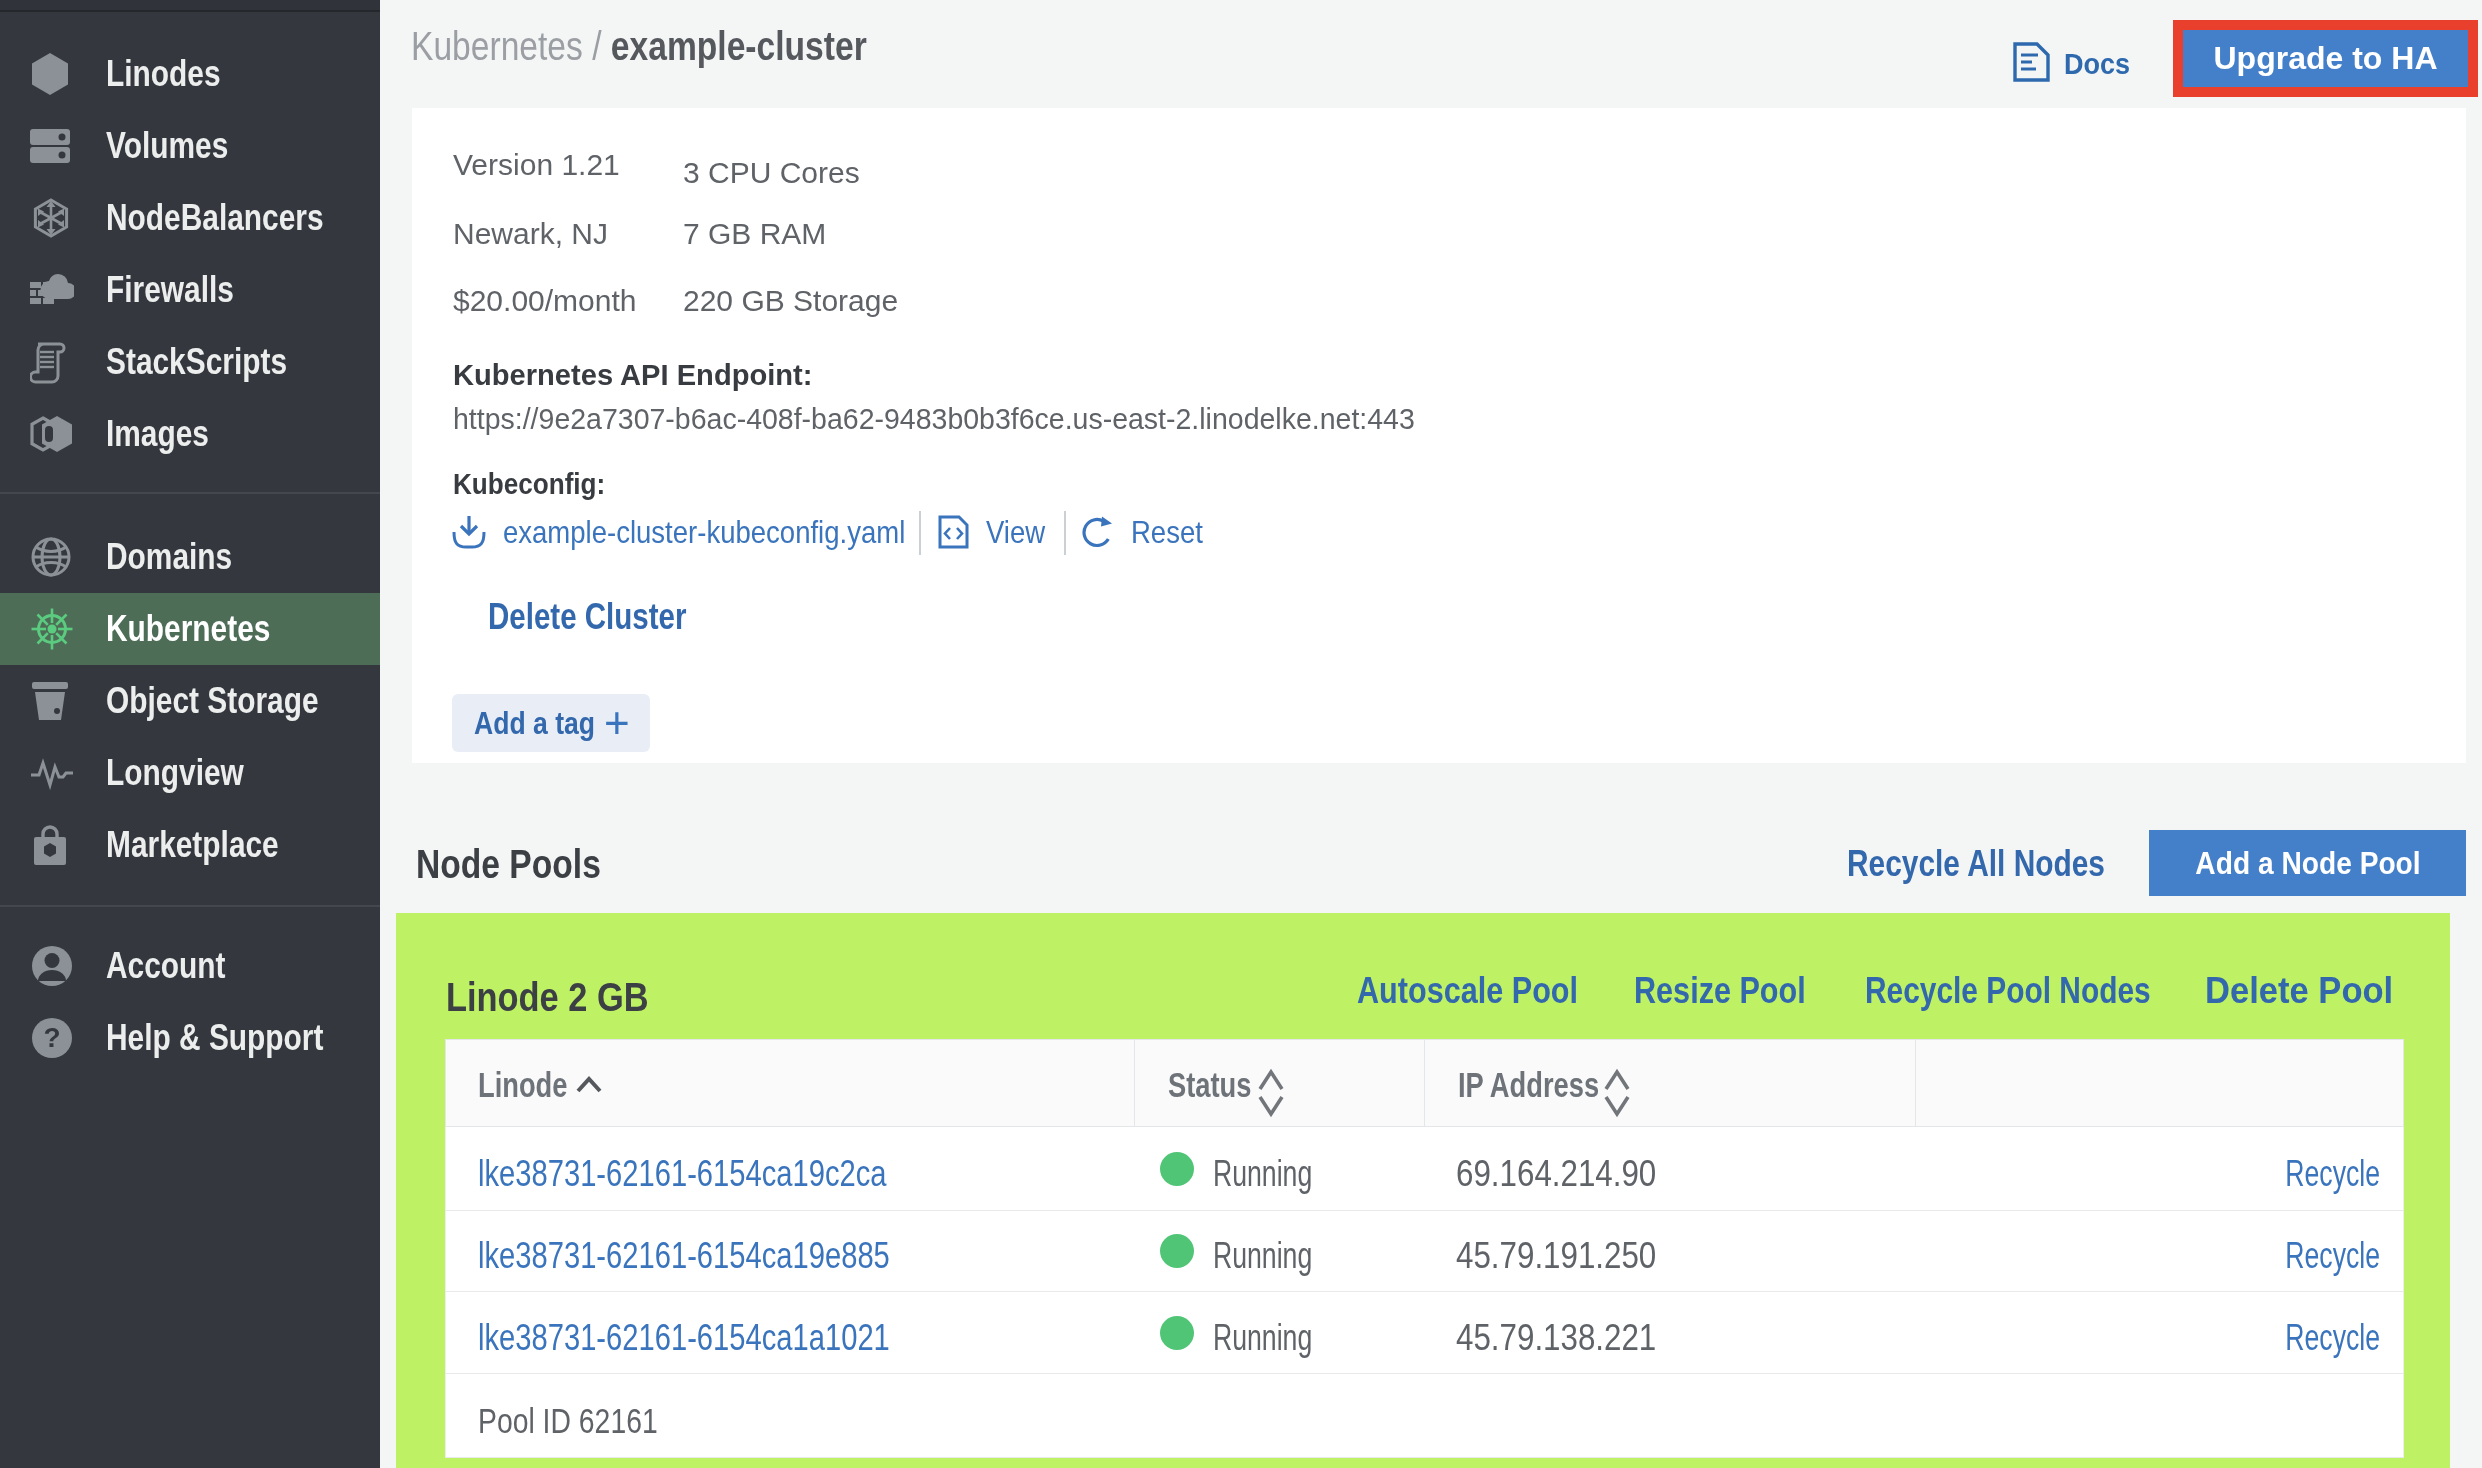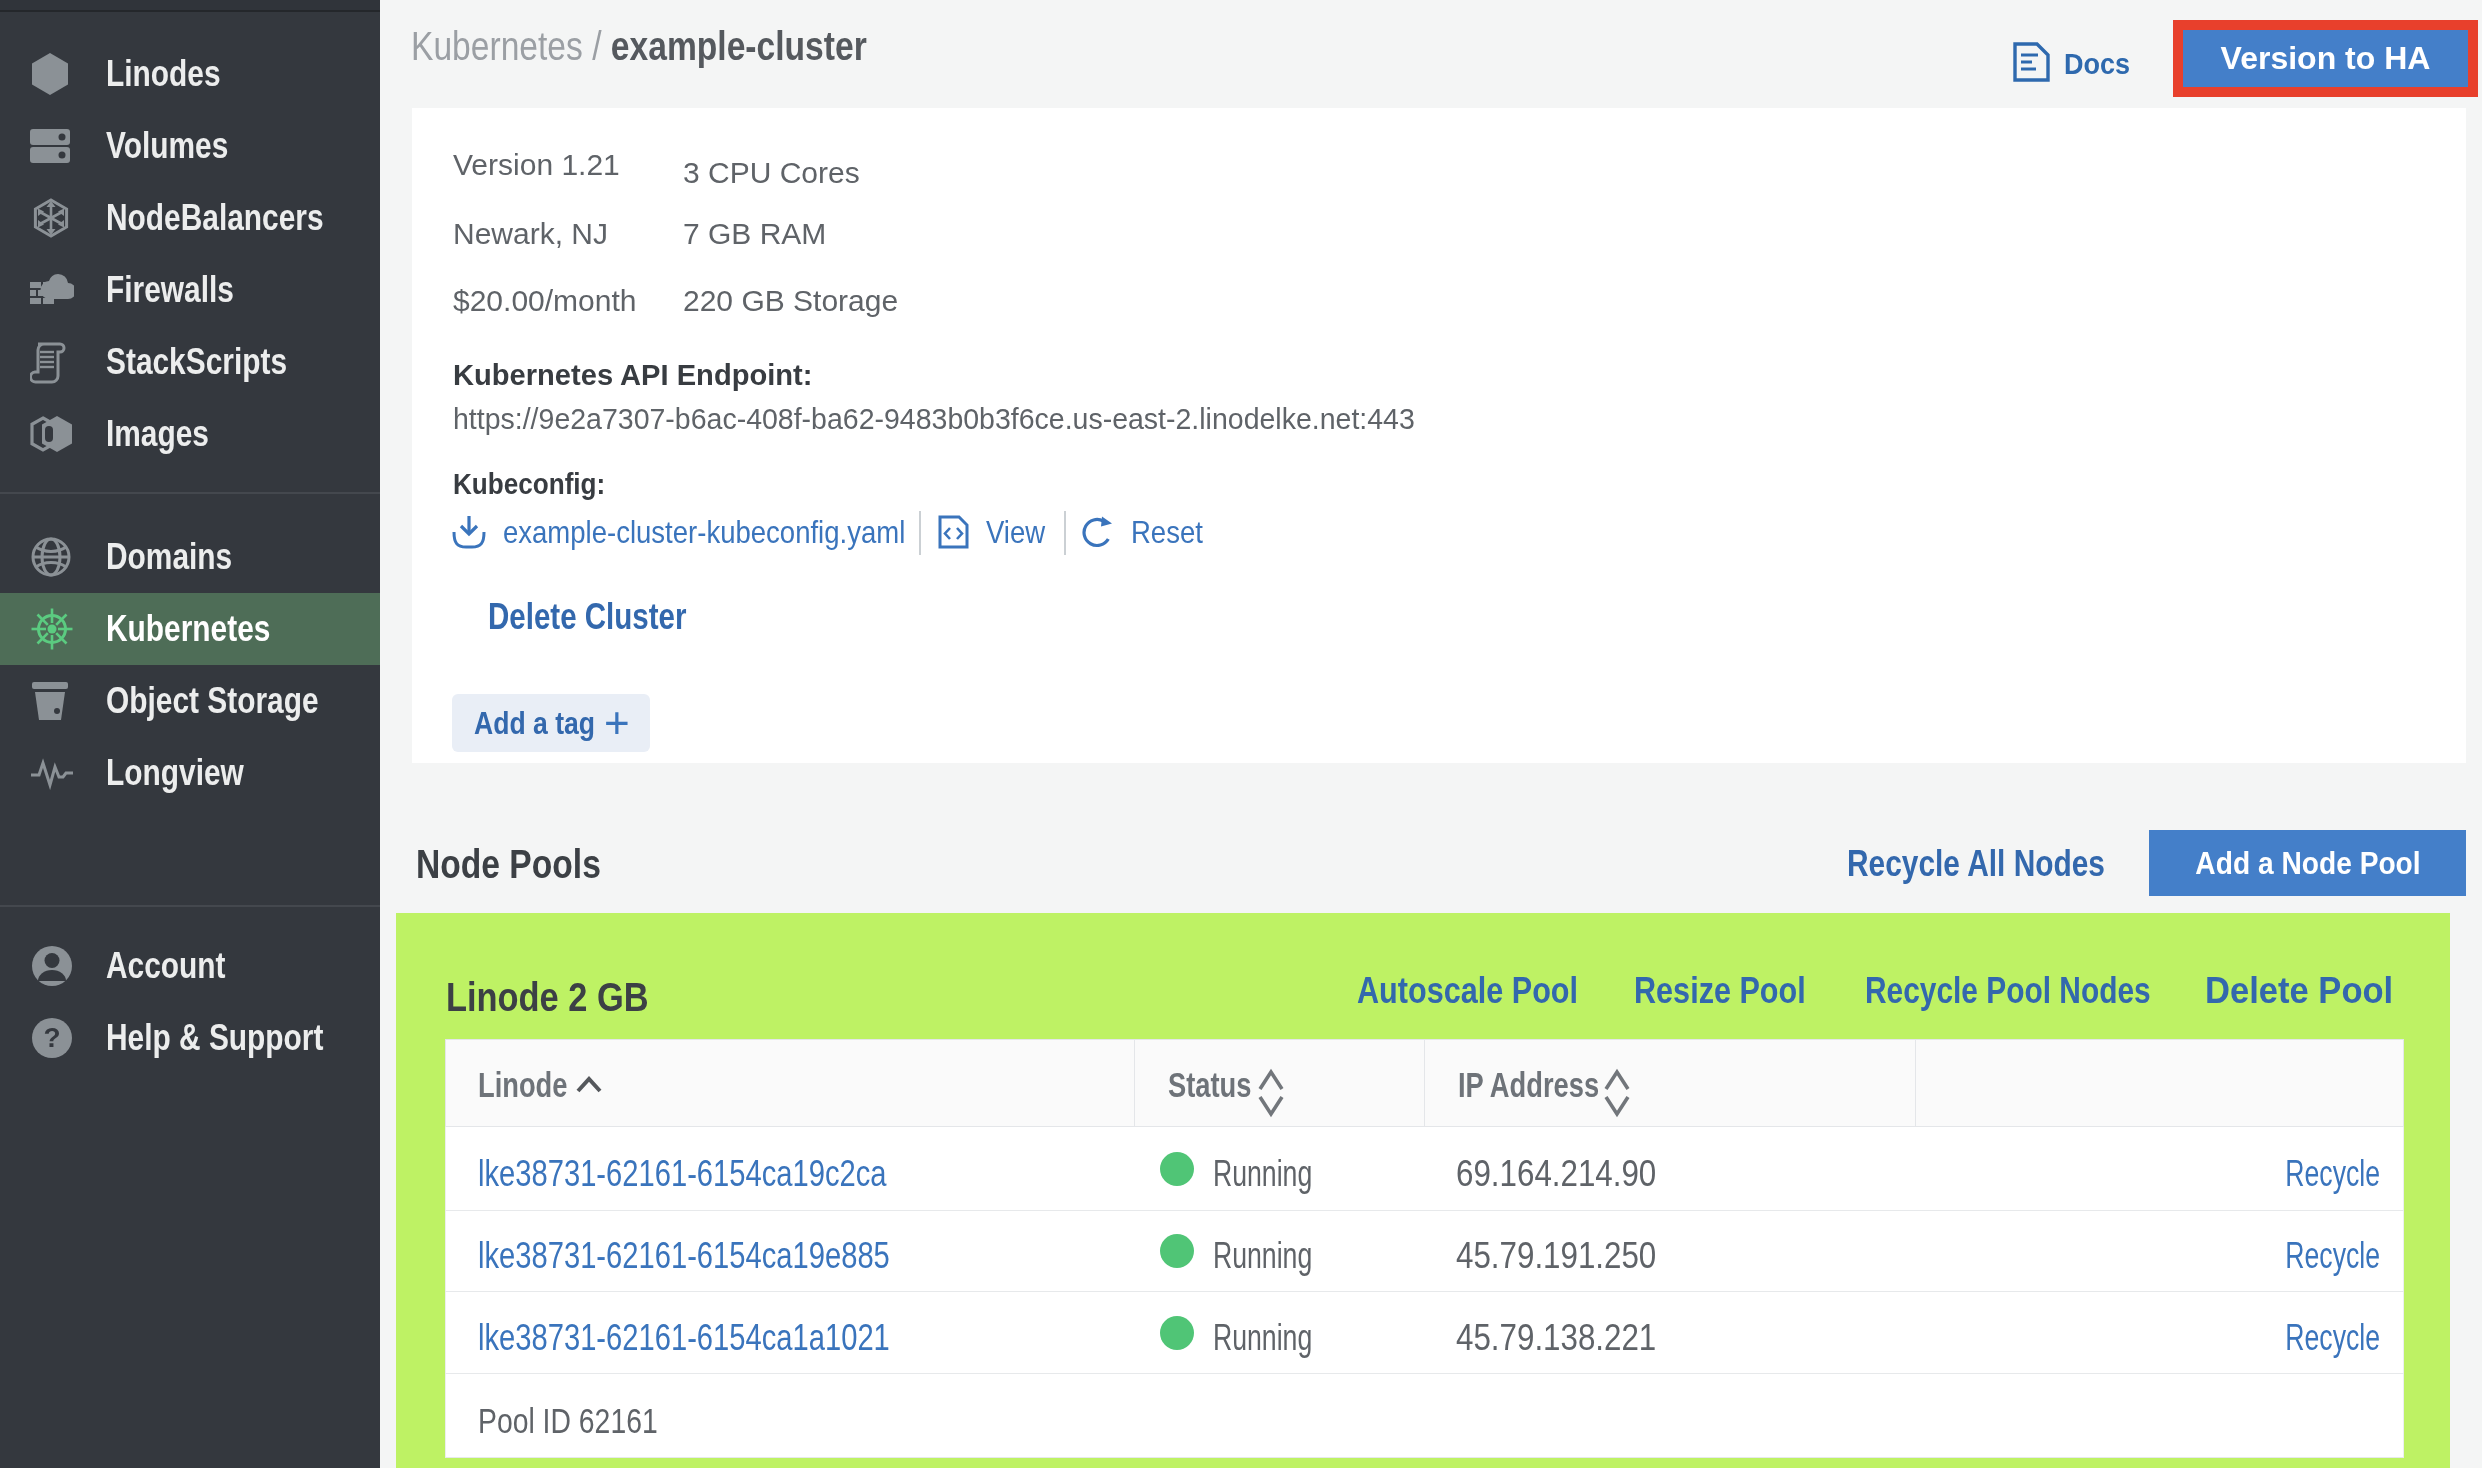--- a/index.html
+++ b/index.html
@@ -169,20 +169,30 @@
       <span class="lb">Object Storage</span>
     </div>
   <div class="nav" style="top:737px">
       <span class="ic">
     <svg width="44" height="40" viewBox="0 0 44 40" fill="none" stroke="#8b9196" stroke-width="3">
           <path d="M1 22 h8 l4 -12 l7 22 l5 -18 l4 10 h4 l3 -4 h7"></path>
         </svg>
   </span>
       <span class="lb">Longview</span>
     </div>
+  <div class="nav" style="top:809px">
+      <span class="ic">
+    <svg width="40" height="44" viewBox="0 0 40 44">
+          <path d="M13 14 v-3 a7 7 0 0 1 14 0 v3" fill="none" stroke="#8b9196" stroke-width="3.4"></path>
+          <rect x="4" y="14" width="32" height="28" rx="2" fill="#8b9196"></rect>
+          <polygon points="20,20 26,23.5 26,30.5 20,34 14,30.5 14,23.5" fill="#34383e"></polygon>
+        </svg>
+  </span>
+      <span class="lb">Marketplace</span>
+    </div>
   <div class="navdiv" style="top:905px"></div>
   <div class="nav" style="top:930px">
       <span class="ic">
     <svg width="44" height="44" viewBox="0 0 44 44">
           <circle cx="22" cy="22" r="20" fill="#8b9196"></circle>
           <circle cx="22" cy="16.5" r="7.5" fill="#34383e"></circle>
           <path d="M8 37 a 14 11 0 0 1 28 0 z" fill="#34383e"></path>
         </svg>
   </span>
       <span class="lb">Account</span>
@@ -205,21 +215,21 @@
       <g stroke-width="3">
         <line x1="8" y1="13" x2="25" y2="13"></line>
         <line x1="8" y1="20" x2="19" y2="20"></line>
         <line x1="8" y1="27" x2="23" y2="27"></line>
       </g>
     </svg>
 </div>
 <div class="a" id="docst">Docs</div>
 <div id="redbox">
     <div id="upgbtn">
-      <span>Version to HA</span>
+      <span>Upgrade to HA</span>
     </div>
   </div>
 
 <div id="panel1">
   <div class="a t30" style="left:41px;top:42px">Version 1.21</div>
   <div class="a t30" style="left:271px;top:50px">3 CPU Cores</div>
   <div class="a t30" style="left:41px;top:111px">Newark, NJ</div>
   <div class="a t30" style="left:271px;top:111px">7 GB RAM</div>
   <div class="a t30" style="left:41px;top:178px">$20.00/month</div>
   <div class="a t30" style="left:271px;top:178px">220 GB Storage</div>

